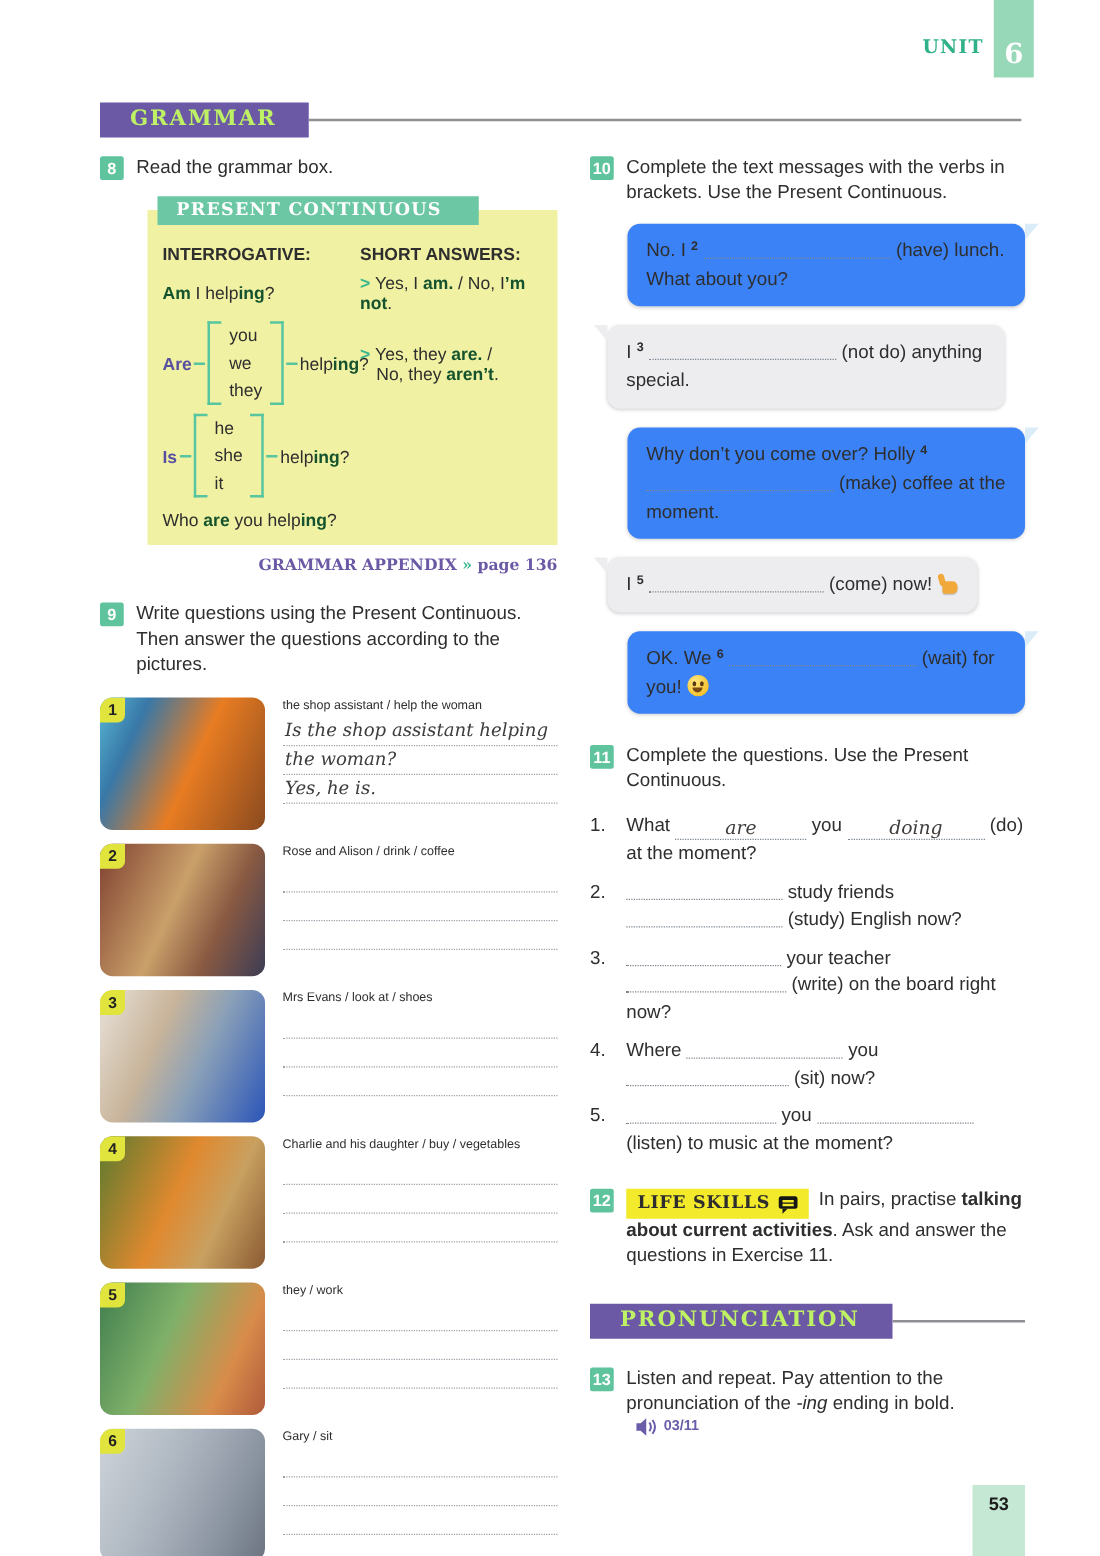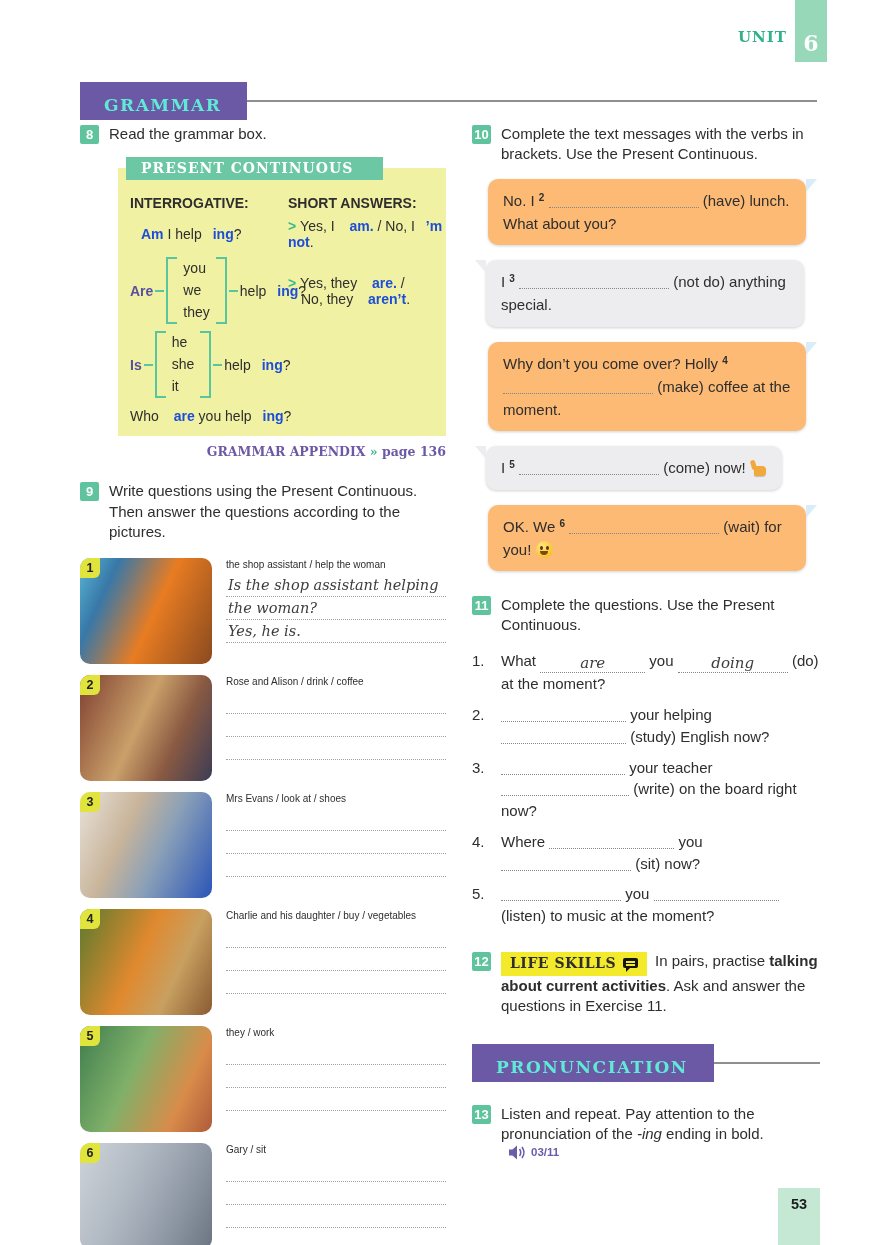--- a/index.html
+++ b/index.html
@@ -9,22 +9,22 @@
   
   .unit-tag{position:absolute;top:0;right:53px;display:flex;align-items:flex-start;}
   .unit-word{margin-top:28px;margin-right:8px;color:#2fb189;font-family:"DejaVu Serif",serif;
              font-weight:bold;font-size:15px;letter-spacing:1px;}
   .unit-box{width:32px;height:62px;background:#97d8b8;color:#fff;font-family:"DejaVu Serif",serif;
             font-weight:bold;font-size:22px;display:flex;align-items:flex-end;justify-content:center;
             padding-bottom:6px;box-sizing:border-box;}
 
   
   .banner{display:flex;align-items:center;}
-  .banner-box{background:#6c59a6;color:#5eead4;font-family:"DejaVu Serif",serif;font-weight:bold;
-              font-size:17px;letter-spacing:1.5px;padding:13px 26px 5px 24px;}
+  .banner-box{background:#6c59a6;color:#bef264;font-family:"DejaVu Serif",serif;font-weight:bold;
+              font-size:17px;letter-spacing:1.5px;padding:3px 26px 5px 24px;}
   .banner-line{flex:1;height:2px;background:#8f8f93;}
   .top-banner{position:absolute;top:82px;left:80px;right:63px;}
 
   
   .content{position:absolute;top:124px;left:80px;right:60px;display:flex;gap:26px;}
   .col-left{width:366px;flex:none;}
   .col-right{flex:1;min-width:0;}
 
   
   .ex{display:flex;gap:10px;margin-bottom:8px;}
@@ -71,26 +71,26 @@
   .ans-line{min-height:21px;border-bottom:1.6px dotted #9aa2aa;font-family:"DejaVu Serif",serif;
             font-style:italic;font-size:14.5px;color:#3d3d3d;padding:1px 2px 0 2px;line-height:20px;}
 
   
   .chat{margin-top:14px;display:flex;flex-direction:column;gap:15px;}
   .bubble{position:relative;max-width:288px;border-radius:10px;padding:10px 15px;font-size:15px;
           line-height:1.55;box-shadow:0 1px 3px rgba(0,0,0,.18);}
   .bubble.left{background:#ededf0;align-self:flex-start;margin-left:14px;}
   .bubble.left::before{content:"";position:absolute;top:0;left:-11px;width:0;height:0;
           border-top:13px solid #ededf0;border-left:11px solid transparent;}
-  .bubble.right{background:#fdba74;align-self:flex-end;margin-right:14px;}
+  .bubble.right{background:#3b82f6;align-self:flex-end;}
   .bubble.right::before{content:"";position:absolute;top:0;right:-11px;width:0;height:0;
           border-top:13px solid #d9ecf8;border-right:11px solid transparent;}
 
   
-  .sg-p{color:#1d4ed8;font-weight:bold;margin-left:11px;}
+  .sg-p{color:#14532d;font-weight:bold;}
   .sg-t{color:#3bb68d;font-weight:bold;}
   .sg-b{font-weight:bold;}
   .sg-bi{font-style:italic;}
   .sg-sup{font-size:10px;vertical-align:5px;font-weight:bold;}
   .sg-bl{display:inline-block;border-bottom:1.6px dotted #7e8790;height:13px;vertical-align:-2px;}
   .sg-hwbl{display:inline-block;border-bottom:1.6px dotted #7e8790;text-align:center;
            font-family:"DejaVu Serif",serif;font-style:italic;font-size:15px;color:#3d3d3d;
            vertical-align:-2px;line-height:1.05;padding-bottom:1px;}
   .sg-emoji-smile{display:inline-block;width:17px;height:17px;border-radius:50%;
       background:radial-gradient(circle at 35% 30%,#ffe680,#f7c531 70%,#e8a81c);position:relative;vertical-align:-3px;}
@@ -299,21 +299,21 @@
         <div class="ex-text">Complete the questions. Use the Present Continuous.</div>
       </div>
 
       <div class="nlist">
         <div class="nitem">
           <span class="nnum">1.</span>
           <span class="nbody"><span>What </span><span class="sg-hwbl" style="width: 105px;">are</span><span> you </span><span class="sg-hwbl" style="width: 110px;">doing</span><span> (do) at the moment?</span></span>
         </div>
         <div class="nitem">
           <span class="nnum">2.</span>
-          <span class="nbody"><span class="sg-bl" style="width: 125px;"></span><span> your helping </span><span class="sg-bl" style="width: 125px;"></span><span> (study) English now?</span></span>
+          <span class="nbody"><span class="sg-bl" style="width: 125px;"></span><span> study friends </span><span class="sg-bl" style="width: 125px;"></span><span> (study) English now?</span></span>
         </div>
         <div class="nitem">
           <span class="nnum">3.</span>
           <span class="nbody"><span class="sg-bl" style="width: 124px;"></span><span> your teacher </span><span class="sg-bl" style="width: 128px;"></span><span> (write) on the board right now?</span></span>
         </div>
         <div class="nitem">
           <span class="nnum">4.</span>
           <span class="nbody"><span>Where </span><span class="sg-bl" style="width: 125px;"></span><span> you </span><span class="sg-bl" style="width: 130px;"></span><span> (sit) now?</span></span>
         </div>
         <div class="nitem">

